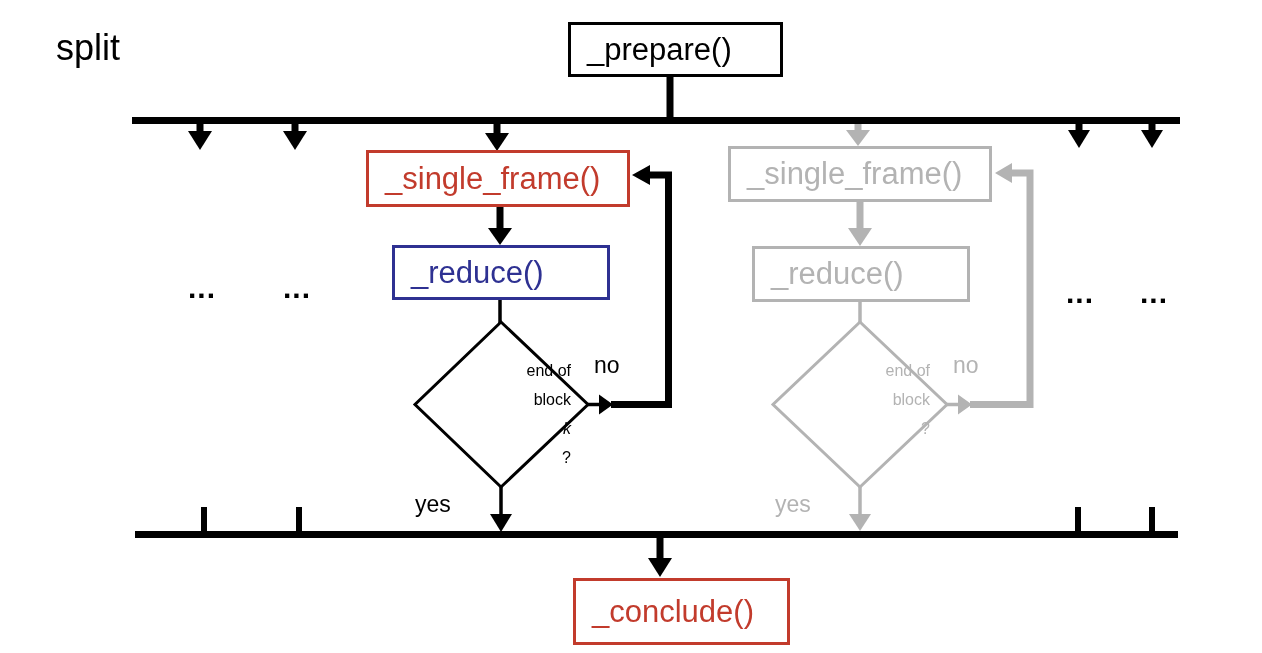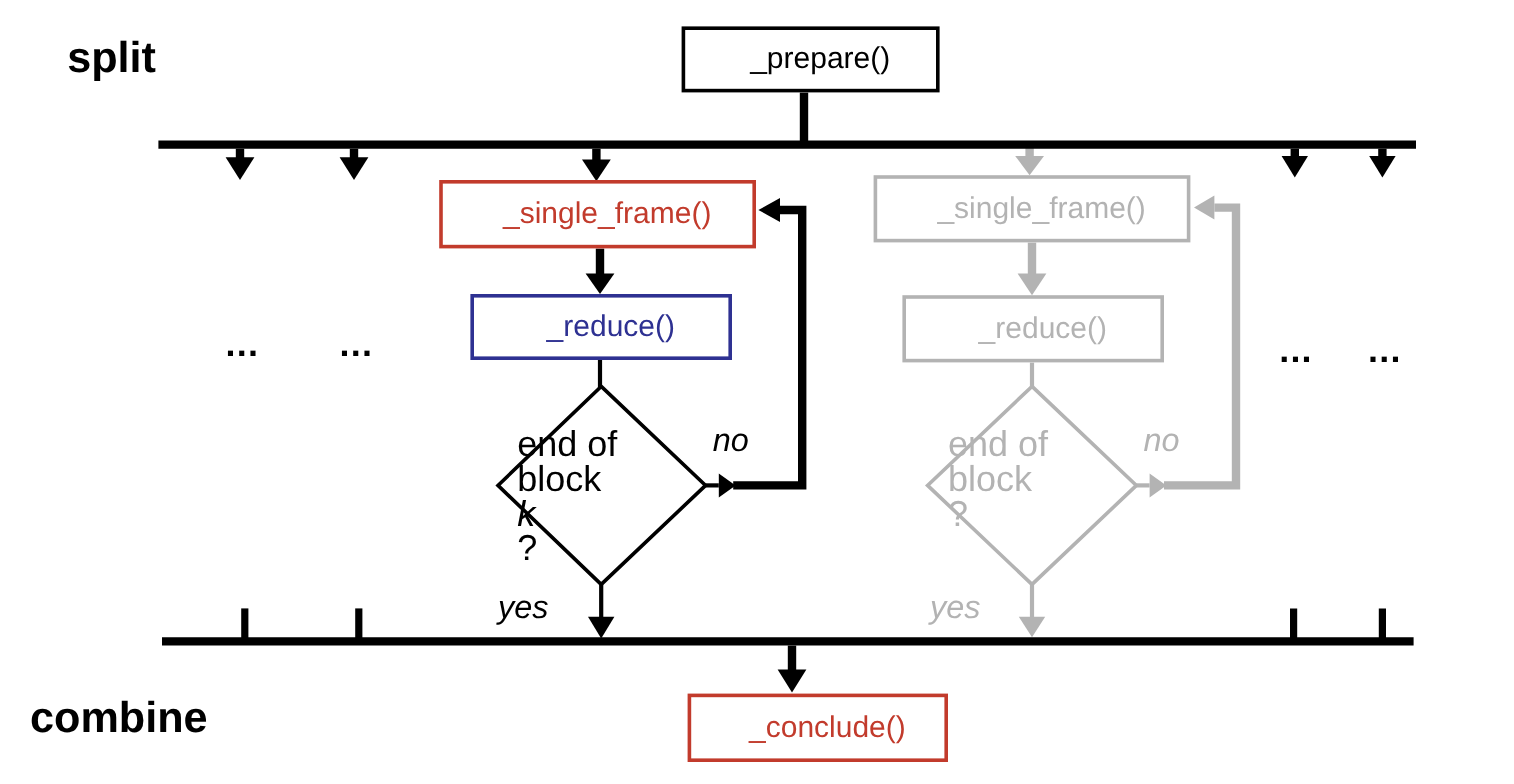--- a/index.html
+++ b/index.html
@@ -13,39 +13,39 @@
   #wires{position:absolute;left:0;top:0;z-index:0;}
   .stroke-black{stroke:var(--black);} .fill-black{fill:var(--black);}
   .stroke-gray{stroke:var(--gray);}  .fill-gray{fill:var(--gray);}
   .thick{stroke-width:7;fill:none;stroke-linejoin:miter;}
   .thin{stroke-width:3.5;fill:none;}
   .tick{stroke-width:6;fill:none;}
   .dshape{stroke-width:3;fill:#ffffff;}
 
   .node{
     position:absolute; z-index:2; background:#ffffff; border:3px solid var(--black);
-    display:flex; align-items:center; justify-content:center;
-    font-size:25px; color:var(--black); box-sizing:border-box; white-space:nowrap;padding-left:16px;
+    display:flex; align-items:center; 
+    font-size:31px; color:var(--black); box-sizing:border-box; white-space:nowrap;padding-left:16px;
   }
   .node.red{border-color:var(--red); color:var(--red);}
   .node.blue{border-color:var(--blue); color:var(--blue);}
   .node.ghost{border-color:var(--gray); color:var(--gray);}
 
   .stage-label{
-    position:absolute; z-index:2; font-weight:bold; font-size:36px; color:var(--black);
+    position:absolute; z-index:2; font-weight:normal; font-size:36px; color:var(--black);
     white-space:nowrap;
   }
   .branch-label{
-    position:absolute; z-index:2; font-style:italic; font-size:27px; color:var(--black);
+    position:absolute; z-index:2; font-size:23px; color:var(--black);
     white-space:nowrap;
   }
   .branch-label.ghost{color:var(--gray);}
   .dtext{
-    position:absolute; z-index:2; width:140px; text-align:left;
-    font-size:30px; line-height:29px; color:var(--black);
+    position:absolute; z-index:2; width:140px; text-align:right;
+    font-size:16px; line-height:29px; color:var(--black);
   }
   .dtext.ghost{color:var(--gray);}
   .dots{
     position:absolute; z-index:2; font-weight:bold; font-size:30px; letter-spacing:1px;
     color:var(--black); white-space:nowrap;
   }
 </style>
 </head>
 <body>
 
@@ -139,21 +139,20 @@
     <g>
       <path class="stroke-black tick" d="M1152,507 V532"></path>
     </g>
     <g>
       <path class="stroke-black thick" d="M660,538 V560"></path>
       <polygon class="fill-black" points="648,558 672,558 660,577"></polygon>
     </g>
   </svg>
 
   <div class="stage-label" style="left:56px;top:27px">split</div>
-  <div class="stage-label" style="left:25px;top:577px">combine</div>
 
   <div class="dots" style="left:188px;top:271px">...</div>
   <div class="dots" style="left:283px;top:271px">...</div>
   <div class="dots" style="left:1066px;top:276px">...</div>
   <div class="dots" style="left:1140px;top:276px">...</div>
 
   <div class="node ghost" style="left:728px;top:146px;width:264px;height:56px">
     <span>_single_frame()</span>
   </div>
   <div class="node ghost" style="left:752px;top:246px;width:218px;height:56px">
@@ -177,17 +176,17 @@
     <span>_reduce()</span>
   </div>
   <div class="dtext" style="left:431px;top:356px">
     <div>end of</div>
     <div>block</div>
     <div><i>k</i><span></span></div>
     <div>?</div>
   </div>
   <div class="branch-label" style="left:594px;top:352px">no</div>
   <div class="branch-label" style="left:415px;top:491px">yes</div>
-  <div class="node red" style="left:573px;top:578px;width:217px;height:57px">
+  <div class="node red" style="left:573px;top:578px;width:217px;height:67px">
     <span>_conclude()</span>
   </div>
 
 </div>
 
 </body></html>

